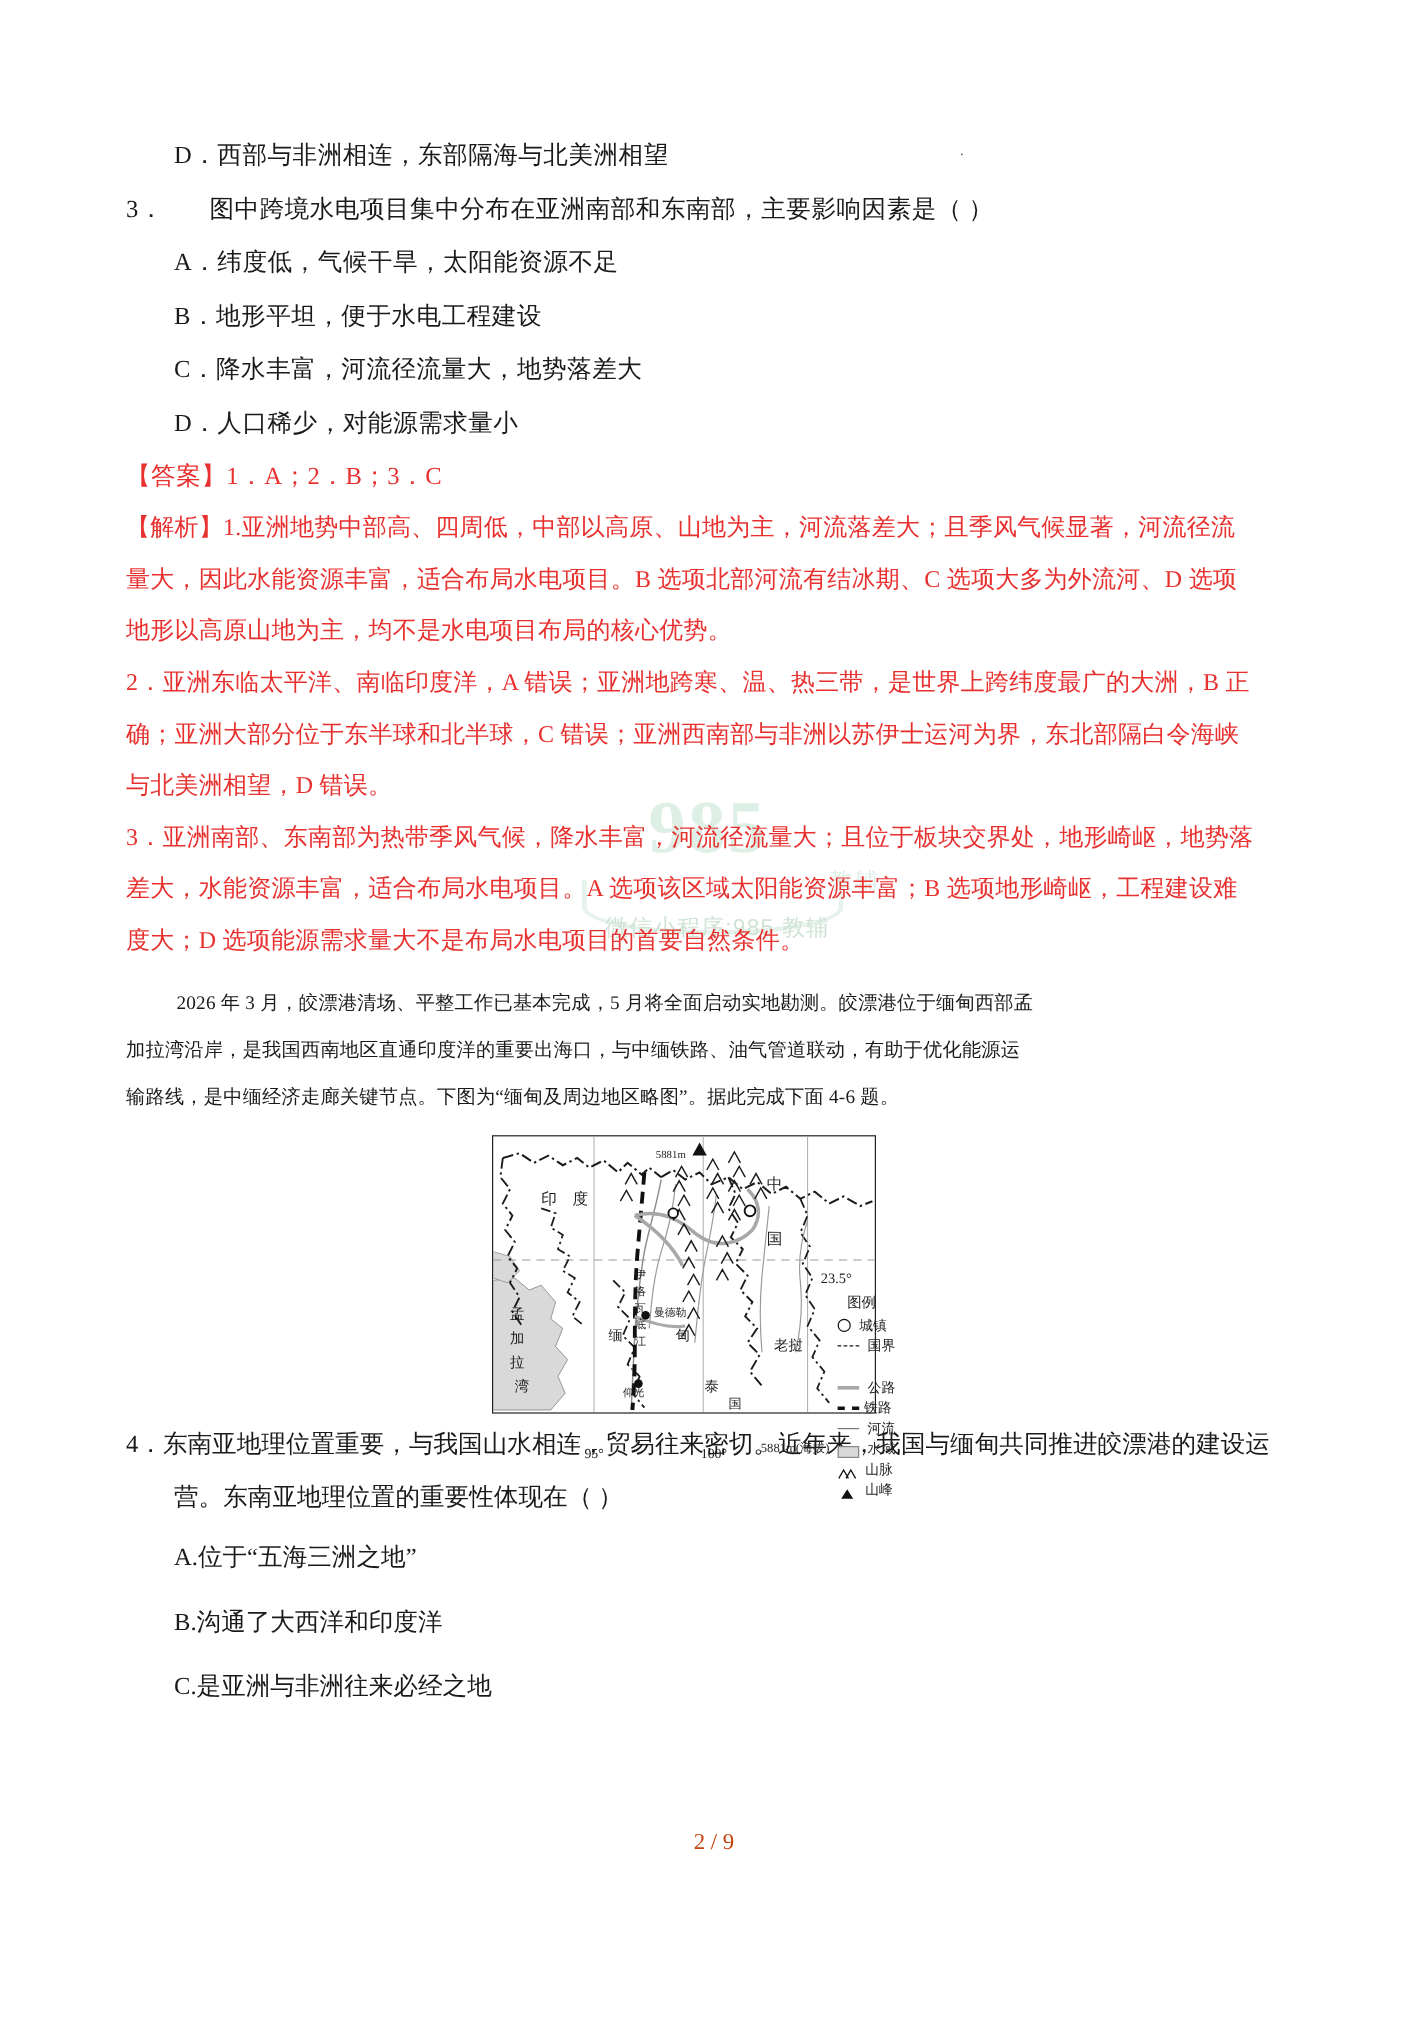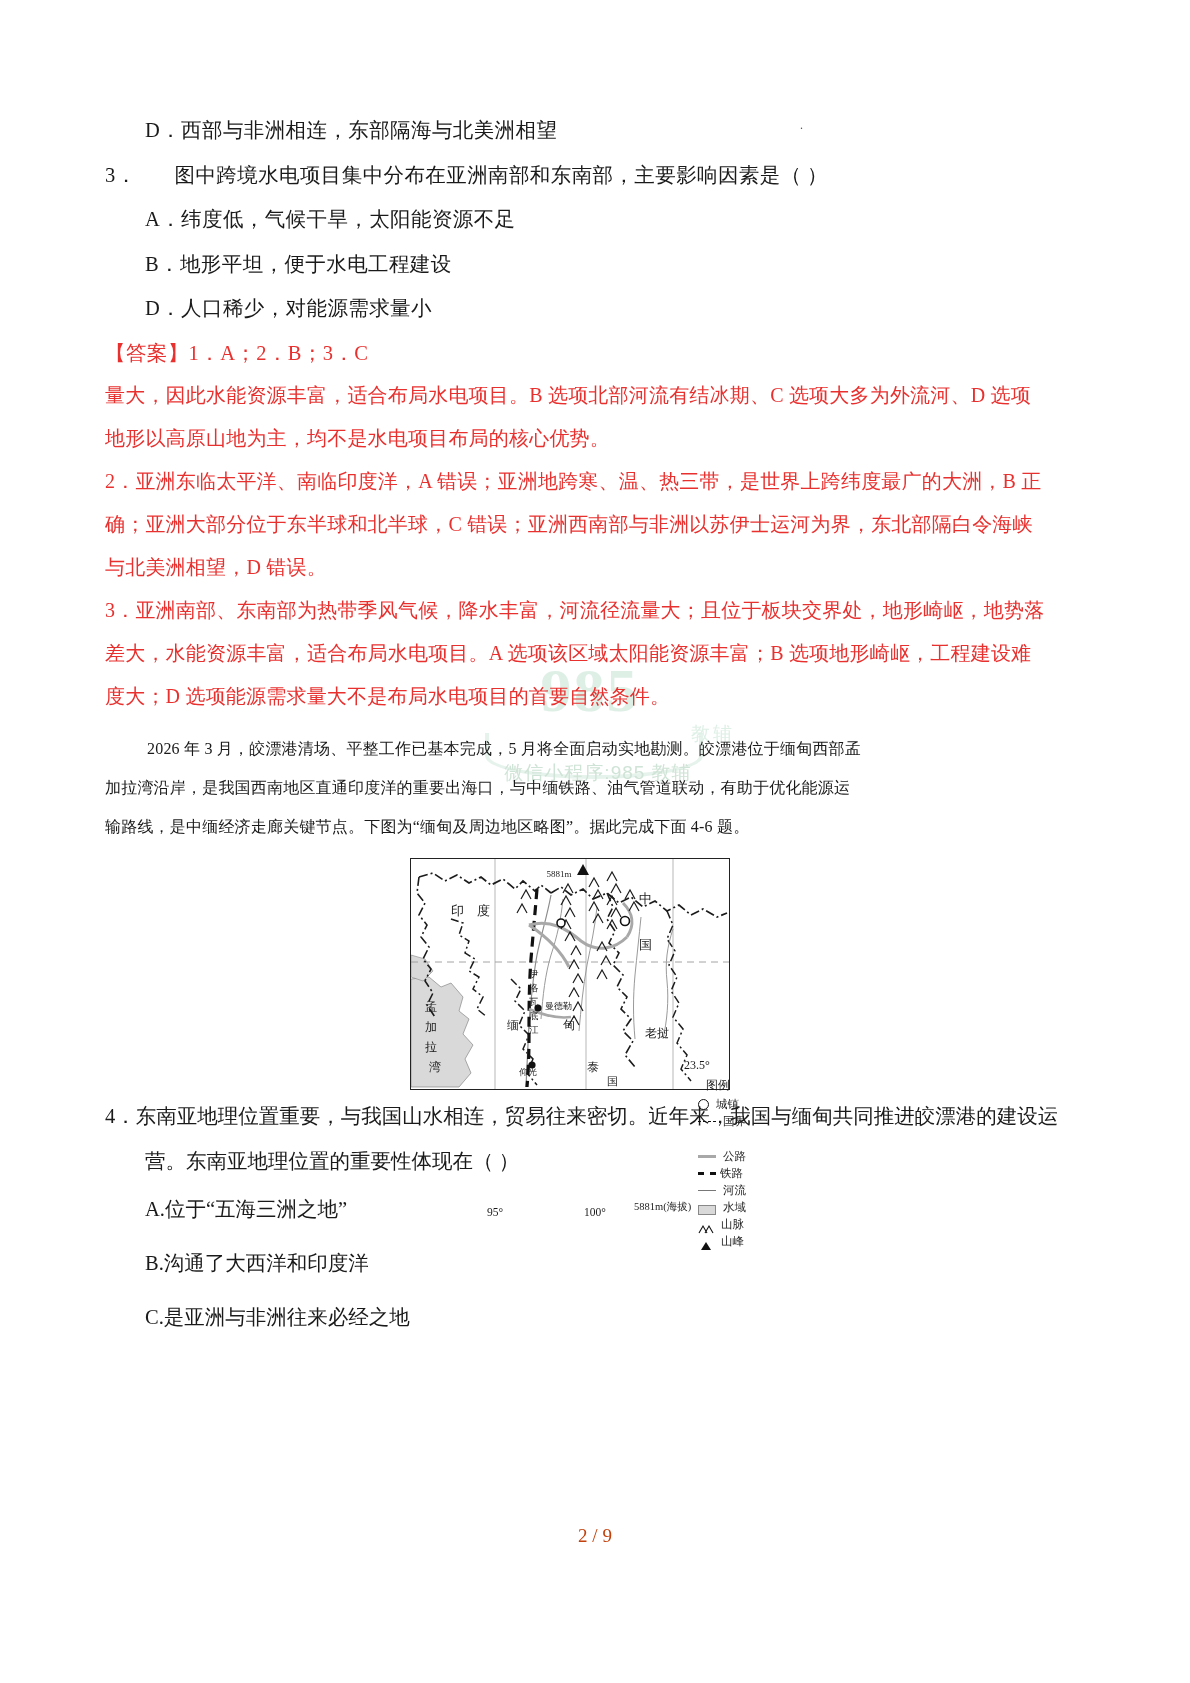--- a/index.html
+++ b/index.html
@@ -200,27 +200,29 @@
   <div class="content">
 
     <div class="line opt">D．西部与非洲相连，东部隔海与北美洲相望</div>
 
     <div class="line qnum">
       <span class="qlabel">3．</span><span class="qbody">图中跨境水电项目集中分布在亚洲南部和东南部，主要影响因素是（    ）</span>
     </div>
 
     <div class="line opt">A．纬度低，气候干旱，太阳能资源不足</div>
     <div class="line opt">B．地形平坦，便于水电工程建设</div>
+    <div class="line opt">C．降水丰富，河流径流量大，地势落差大</div>
     <div class="line opt">D．人口稀少，对能源需求量小</div>
 
     <div class="line ansline red">
       <span>【答案】</span><span>1．A；2．B；3．C</span>
     </div>
 
     <div class="red-block">
+      <div class="exp-line">【解析】1.亚洲地势中部高、四周低，中部以高原、山地为主，河流落差大；且季风气候显著，河流径流</div>
       <div class="exp-line">量大，因此水能资源丰富，适合布局水电项目。B 选项北部河流有结冰期、C 选项大多为外流河、D 选项</div>
       <div class="exp-line">地形以高原山地为主，均不是水电项目布局的核心优势。</div>
       <div class="exp-line">2．亚洲东临太平洋、南临印度洋，A 错误；亚洲地跨寒、温、热三带，是世界上跨纬度最广的大洲，B 正</div>
       <div class="exp-line">确；亚洲大部分位于东半球和北半球，C 错误；亚洲西南部与非洲以苏伊士运河为界，东北部隔白令海峡</div>
       <div class="exp-line">与北美洲相望，D 错误。</div>
       <div class="exp-line">3．亚洲南部、东南部为热带季风气候，降水丰富，河流径流量大；且位于板块交界处，地形崎岖，地势落</div>
       <div class="exp-line">差大，水能资源丰富，适合布局水电项目。A 选项该区域太阳能资源丰富；B 选项地形崎岖，工程建设难</div>
       <div class="exp-line">度大；D 选项能源需求量大不是布局水电项目的首要自然条件。</div>
     </div>
 

